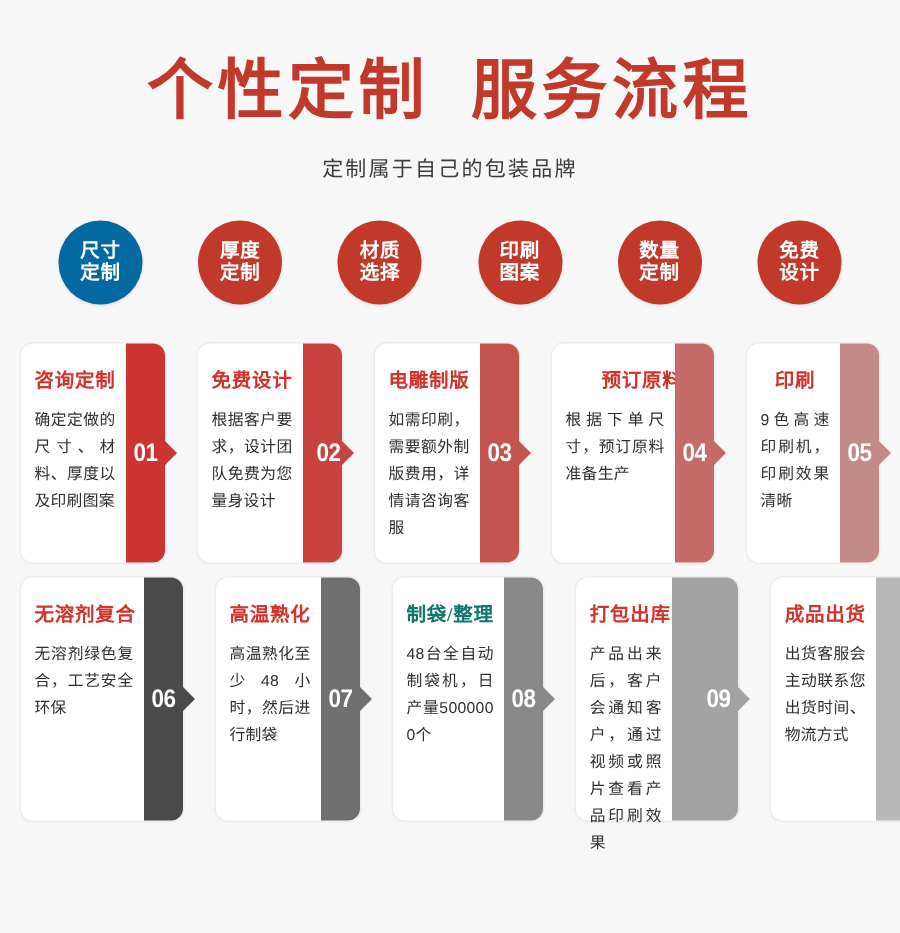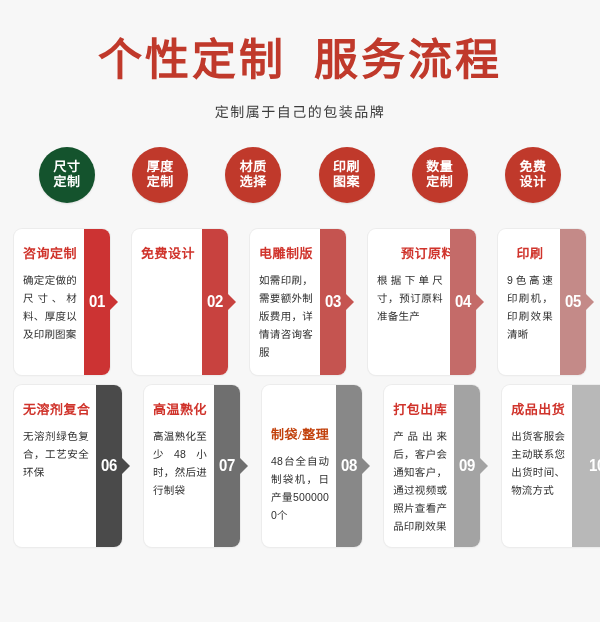--- a/index.html
+++ b/index.html
@@ -152,21 +152,21 @@
 </style>
 </head>
 <body style="background: rgb(247, 247, 247);">
 
 <div class="header">
   <h1 class="main-title" style="color: rgb(192, 57, 43);">个性定制  服务流程</h1>
   <p class="sub-title">定制属于自己的包装品牌</p>
 </div>
 
 <div class="badge-row">
-  <div class="badge" style="background: #14532d;">
+  <div class="badge" style="background: #0369a1;">
     <span>尺寸</span>
     <span>定制</span>
   </div>
   <div class="badge" style="background: rgb(192, 57, 43);">
     <span>厚度</span>
     <span>定制</span>
   </div>
   <div class="badge" style="background: rgb(192, 57, 43);">
     <span>材质</span>
     <span>选择</span>
@@ -193,22 +193,23 @@
         <div class="card-title" style="color: rgb(208, 52, 44);">咨询定制</div>
         <div class="card-desc" style="color: rgb(47, 47, 47);">确定定做的尺寸、材料、厚度以及印刷图案</div>
       </div>
       <div class="card-tab" style="background: rgb(204, 51, 51); color: rgb(204, 51, 51);">
         <span class="num">01</span>
       </div>
     </div>
     <div class="card" style="background: rgb(255, 255, 255);">
       <div class="card-body">
         <div class="card-title" style="color: rgb(208, 52, 44);">免费设计</div>
-      </div>
-      <div class="card-tab" style="background: rgb(200, 66, 63); color: rgb(200, 66, 63);">
+        <div class="card-desc" style="color: rgb(47, 47, 47);">根据客户要求，设计团队免费为您量身设计</div>
+      </div>
+      <div class="card-tab" style="background: rgb(200, 66, 63); color: rgb(200, 66, 63); justify-content: flex-end;">
         <span class="num">02</span>
       </div>
     </div>
     <div class="card" style="background: rgb(255, 255, 255);">
       <div class="card-body">
         <div class="card-title" style="color: rgb(208, 52, 44);">电雕制版</div>
         <div class="card-desc" style="color: rgb(47, 47, 47);">如需印刷，需要额外制版费用，详情请咨询客服</div>
       </div>
       <div class="card-tab" style="background: rgb(197, 84, 80); color: rgb(197, 84, 80);">
         <span class="num">03</span>
@@ -248,33 +249,33 @@
       <div class="card-body">
         <div class="card-title" style="color: rgb(208, 52, 44);">高温熟化</div>
         <div class="card-desc" style="color: rgb(47, 47, 47);">高温熟化至少48小时，然后进行制袋</div>
       </div>
       <div class="card-tab" style="background: rgb(111, 111, 111); color: rgb(111, 111, 111);">
         <span class="num">07</span>
       </div>
     </div>
     <div class="card" style="background: rgb(255, 255, 255);">
       <div class="card-body">
-        <div class="card-title" style="color: #c2410c; margin-top: 25px;">制袋/整理</div>
+        <div class="card-title" style="color: #0f766e;">制袋/整理</div>
         <div class="card-desc" style="color: rgb(47, 47, 47);">48台全自动制袋机，日产量5000000个</div>
       </div>
       <div class="card-tab" style="background: rgb(136, 136, 136); color: rgb(136, 136, 136);">
         <span class="num">08</span>
       </div>
     </div>
     <div class="card" style="background: rgb(255, 255, 255);">
       <div class="card-body">
         <div class="card-title" style="color: rgb(208, 52, 44);">打包出库</div>
         <div class="card-desc" style="color: rgb(47, 47, 47);">产品出来后，客户会通知客户，通过视频或照片查看产品印刷效果</div>
       </div>
-      <div class="card-tab" style="background: rgb(163, 163, 163); color: rgb(163, 163, 163);">
+      <div class="card-tab" style="background: rgb(163, 163, 163); color: rgb(163, 163, 163); padding-left: 18px;">
         <span class="num">09</span>
       </div>
     </div>
     <div class="card" style="background: rgb(255, 255, 255);">
       <div class="card-body">
         <div class="card-title" style="color: rgb(208, 52, 44);">成品出货</div>
         <div class="card-desc" style="color: rgb(47, 47, 47);">出货客服会主动联系您出货时间、物流方式</div>
       </div>
       <div class="card-tab" style="background: rgb(184, 184, 184); color: rgb(184, 184, 184); padding-left: 12px;">
         <span class="num">10</span>

